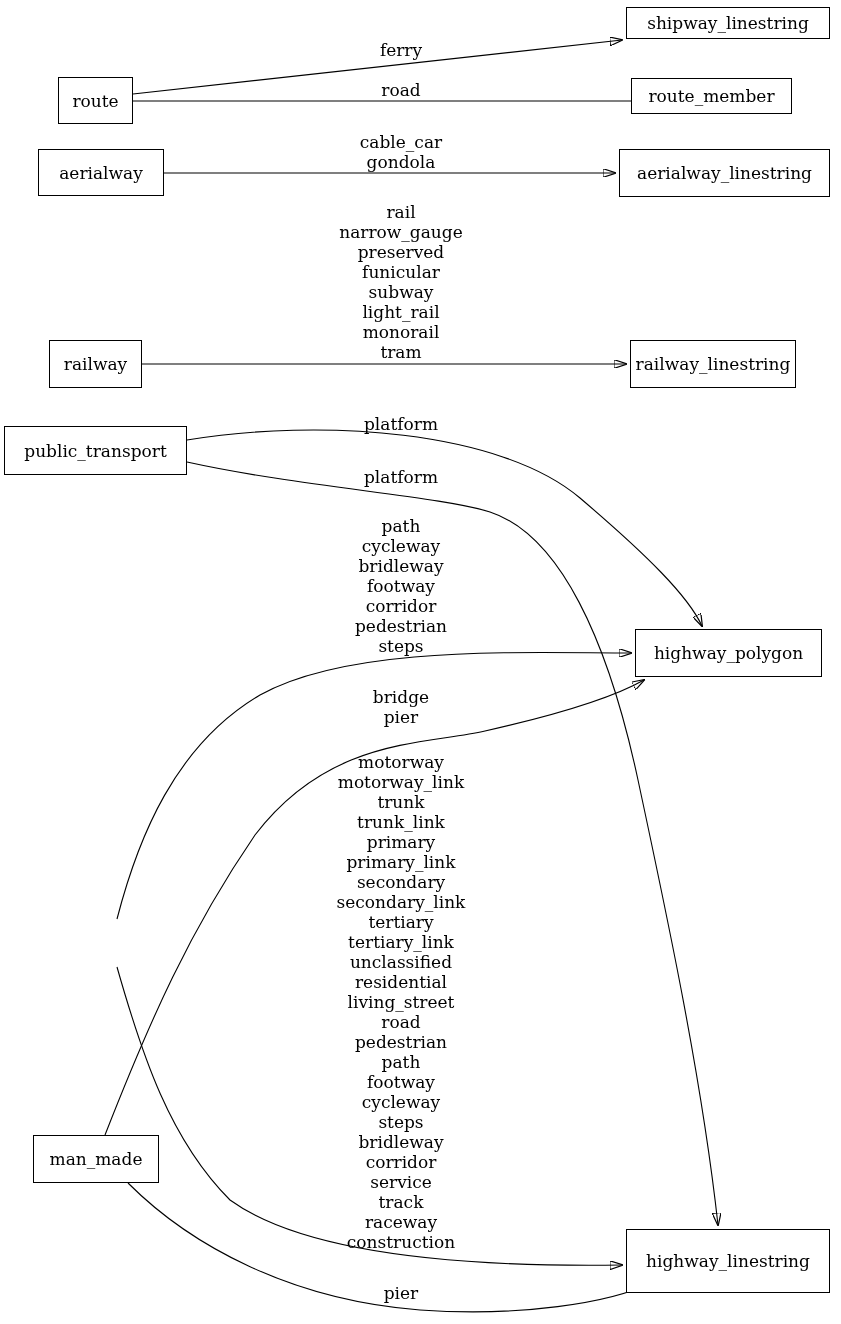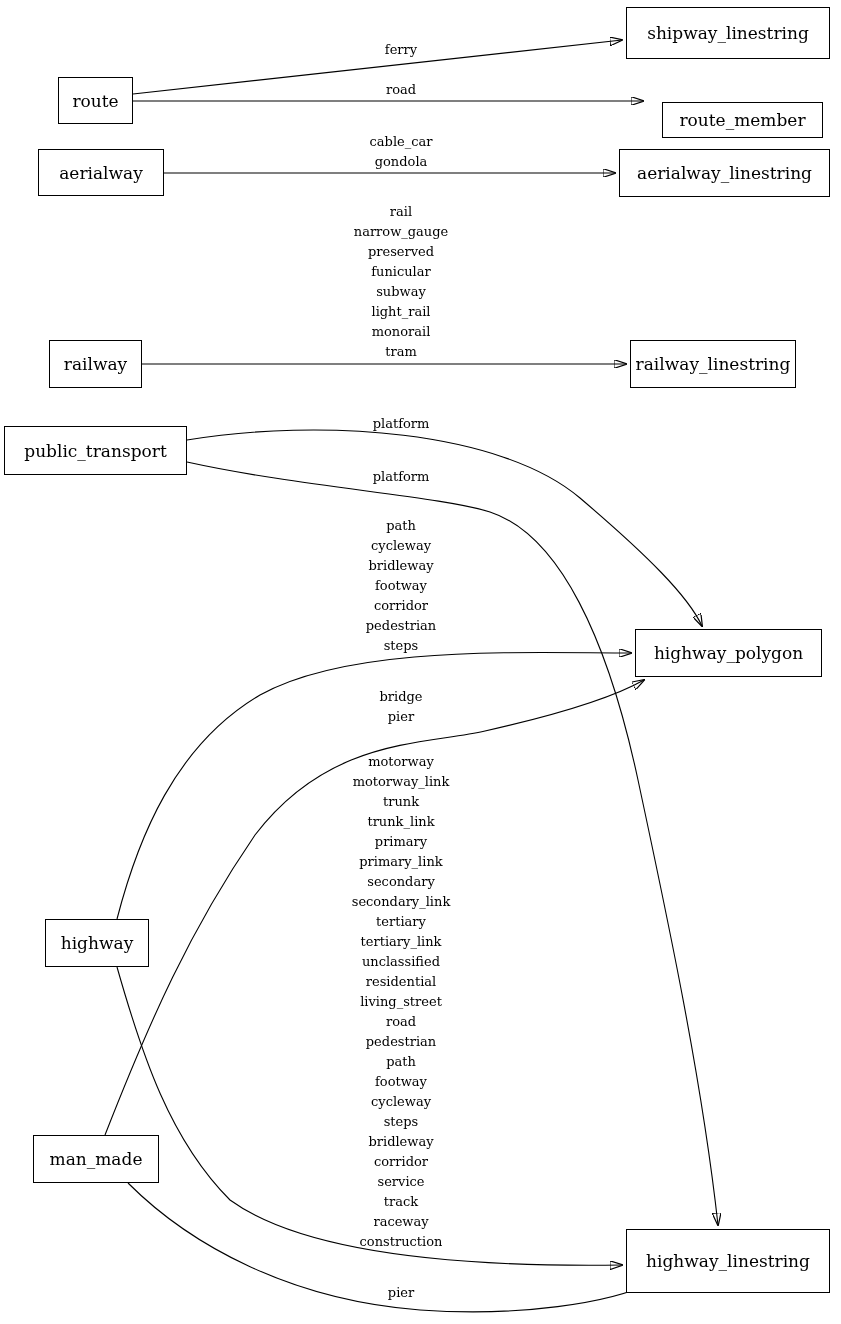--- a/index.html
+++ b/index.html
@@ -36,33 +36,33 @@
     display: flex;
     align-items: center;
     justify-content: center;
     font-size: 17px;
     white-space: nowrap;
   }
   .edge-label {
     position: absolute;
     transform: translate(-50%, -50%);
     text-align: center;
-    font-size: 13px;
+    font-size: 17px;
     line-height: 20px;
     white-space: pre-line;
   }
   
   #n-route               { left: 58px;  top: 77px;   width: 75px;  height: 47px; text-align: right; }
   #n-aerialway           { left: 38px;  top: 149px;  width: 126px; height: 47px; }
   #n-railway             { left: 49px;  top: 340px;  width: 93px;  height: 48px; }
   #n-public_transport    { left: 4px;   top: 426px;  width: 183px; height: 49px; }
   #n-highway             { left: 45px;  top: 919px;  width: 104px; height: 48px; }
   #n-man_made            { left: 33px;  top: 1135px; width: 126px; height: 48px; }
-  #n-shipway_linestring  { left: 626px; top: 7px;    width: 204px; height: 52px; }
-  #n-route_member        { left: 662px; top: 78px;   width: 161px; height: 36px; margin-top: 24px; }
+  #n-shipway_linestring  { left: 626px; top: 7px;    width: 204px; height: 32px; }
+  #n-route_member        { left: 631px; top: 78px;   width: 161px; height: 36px; }
   #n-aerialway_linestring{ left: 619px; top: 149px;  width: 211px; height: 48px; }
   #n-railway_linestring  { left: 630px; top: 340px;  width: 166px; height: 48px; }
   #n-highway_polygon     { left: 635px; top: 629px;  width: 187px; height: 48px; }
   #n-highway_linestring  { left: 626px; top: 1229px; width: 204px; height: 64px; }
   
   #l-e0 { left: 401px; top: 50px; }
   #l-e1 { left: 401px; top: 90px; }
   #l-e2 { left: 401px; top: 152px; text-align: center; }
   #l-e3 { left: 401px; top: 282px; }
   #l-e4 { left: 401px; top: 424px; }
@@ -92,21 +92,20 @@
     <path d="M117,919 C138,838 175,745 260,695 C350,645 520,653 631,653" marker-end="url(#arrow)"></path>
     <path d="M105,1135 C150,1020 190,930 255,835 C330,737 425,745 485,731 C565,713 614,697 644,680" marker-end="url(#arrow)"></path>
     <path d="M117,967 C142,1055 170,1140 230,1200 C310,1258 480,1267 622,1265" marker-end="url(#arrow)"></path>
     <path d="M128,1183 C190,1245 290,1300 420,1310 C520,1317 610,1303 651,1283" marker-end="url(#arrow)"></path>
   </svg>
 
   <div class="node" id="n-route">route</div>
   <div class="node" id="n-aerialway">aerialway</div>
   <div class="node" id="n-railway">railway</div>
   <div class="node" id="n-public_transport">public_transport</div>
-  <div class="node" id="n-highway">highway</div>
   <div class="node" id="n-man_made">man_made</div>
   <div class="node" id="n-shipway_linestring">shipway_linestring</div>
   <div class="node" id="n-route_member">route_member</div>
   <div class="node" id="n-aerialway_linestring">aerialway_linestring</div>
   <div class="node" id="n-railway_linestring">railway_linestring</div>
   <div class="node" id="n-highway_polygon">highway_polygon</div>
   <div class="node" id="n-highway_linestring">highway_linestring</div>
 
   <div class="edge-label" id="l-e0">ferry</div>
   <div class="edge-label" id="l-e1">road</div>

